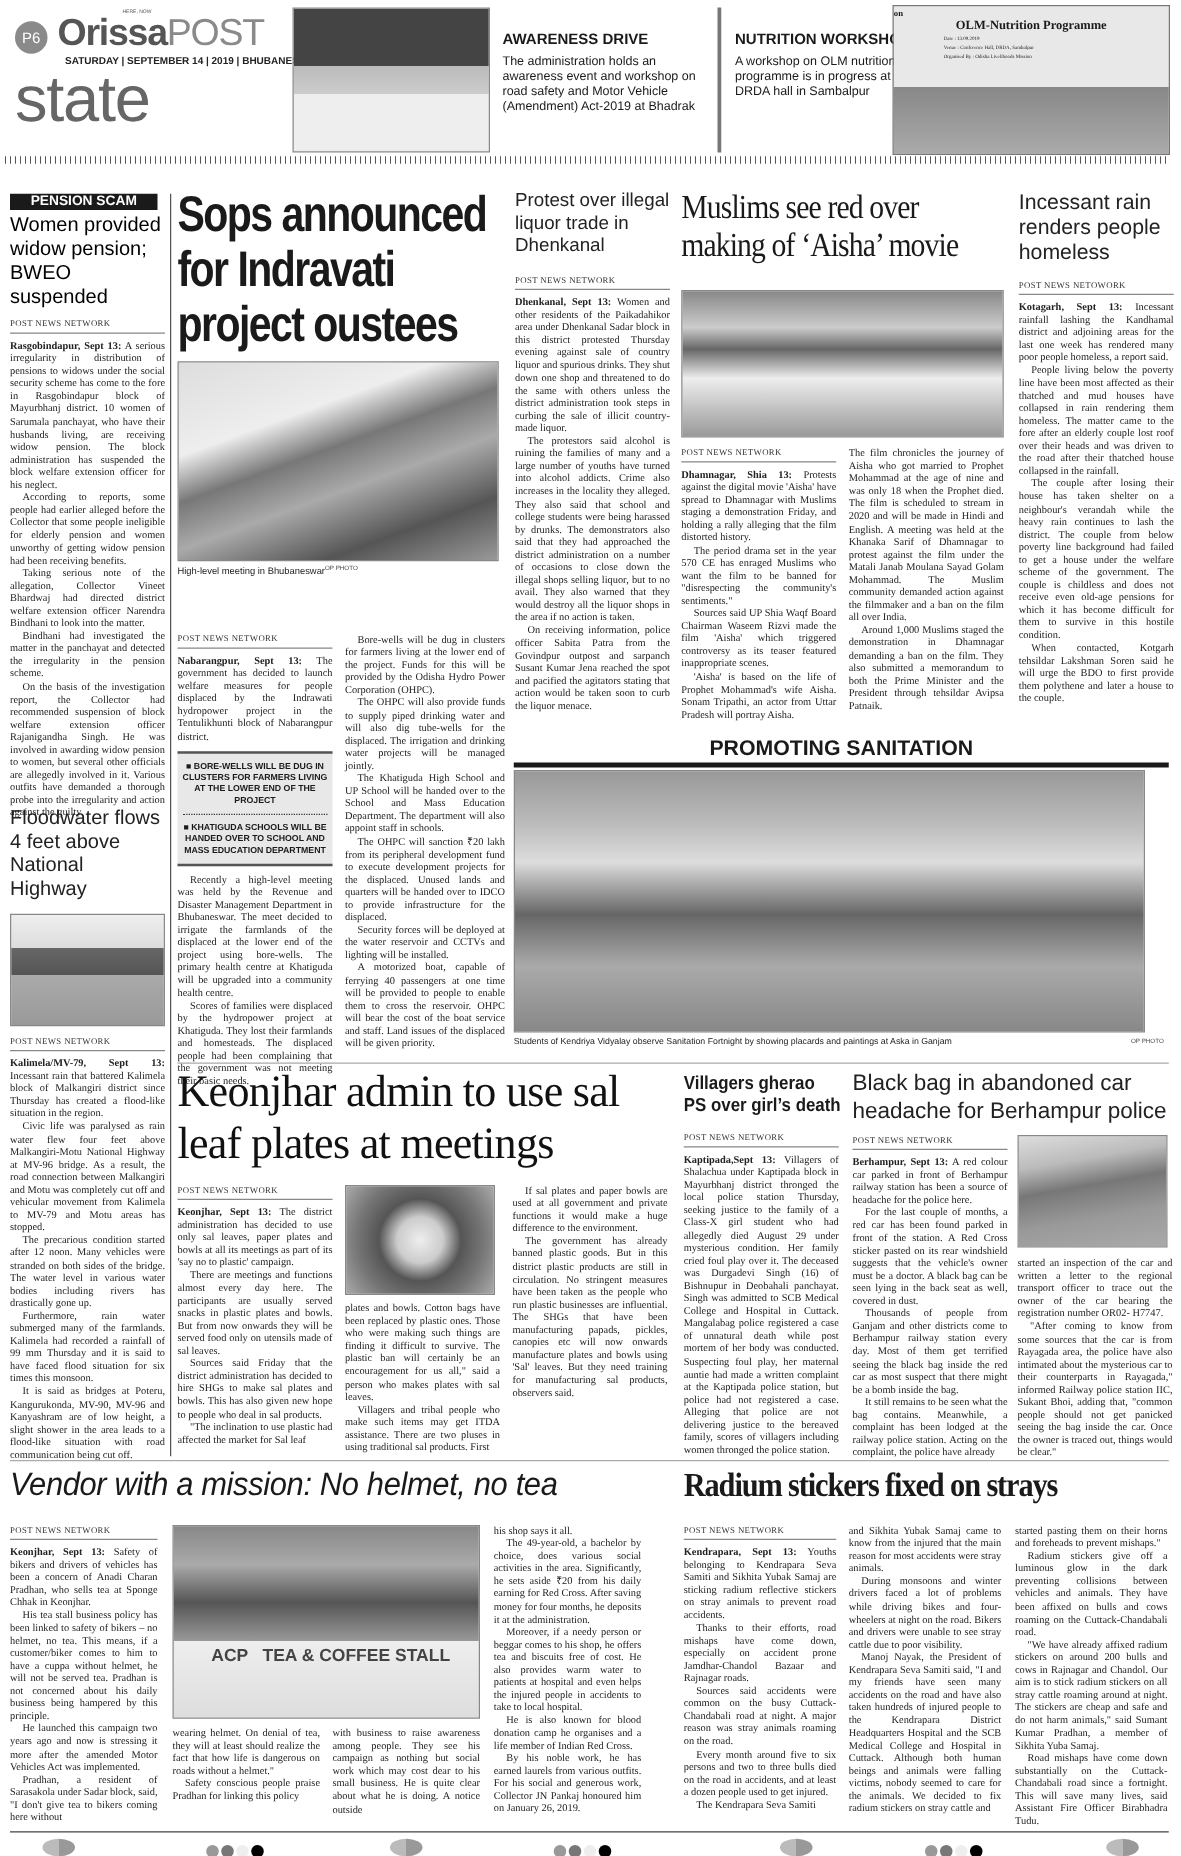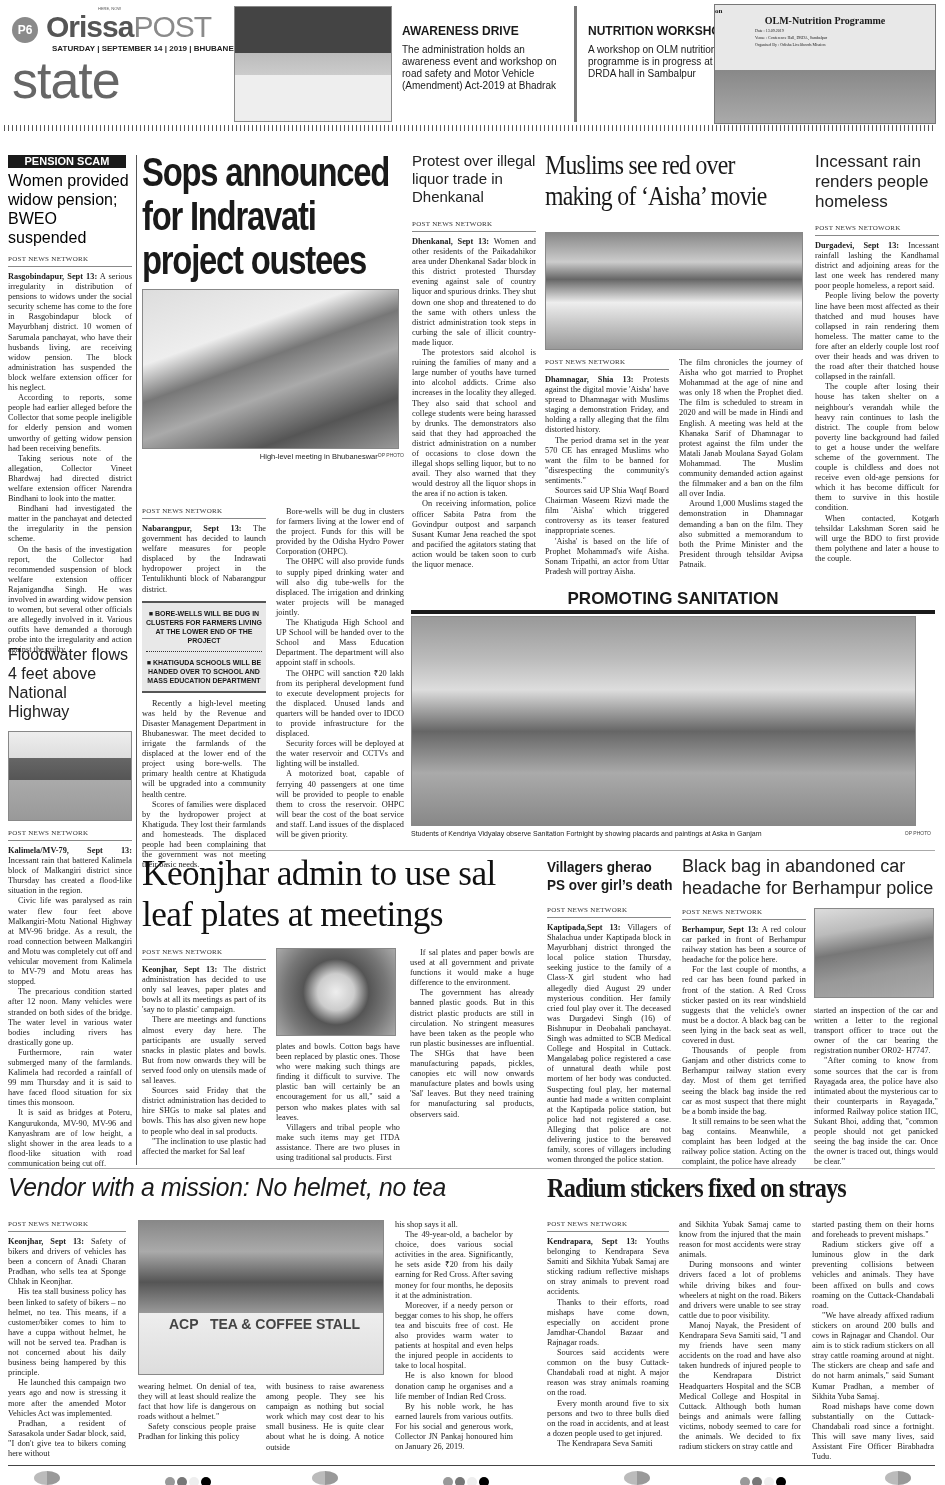--- a/index.html
+++ b/index.html
@@ -17,21 +17,21 @@
 .vline{position:absolute;width:1px;background:#555}
 .hline{position:absolute;height:1px;background:#555}
 .dashbar{position:absolute;height:6px;background:repeating-linear-gradient(90deg,#555 0 1px,#fff 1px 4px)}
 .dot{display:inline-block;width:10px;height:10px;border-radius:50%;margin-right:2px}
 .oval{position:absolute;width:26px;height:14px;border-radius:50%;background:linear-gradient(90deg,#bbb 50%,#999 50%)}
 </style>
 </head>
 <body>
 
 <div class="abs" style="left:8px;top:6px;width:225px;height:110px">
-  <div class="abs sans" style="left:4px;top:11px;width:26px;height:26px;border-radius:50%;background:#8a8a8a;color:#fff;font-size:12px;font-weight:bold;text-align:center;line-height:26px">P6</div>
+  <div class="abs sans" style="left:4px;top:11px;width:26px;height:26px;border-radius:50%;background:#8a8a8a;color:#fff;font-size:12px;font-weight:normal;text-align:center;line-height:26px">P6</div>
   <div class="abs sans" style="left:38px;top:4px;font-size:30px;font-weight:bold;letter-spacing:-1px;color:#6a6a6a;line-height:34px">
     <span style="color:#555">Orissa</span><span style="color:#8a8a8a;font-weight:normal">POST</span>
   </div>
   <div class="abs sans" style="left:90px;top:0;font-size:4px;color:#555">HERE, NOW</div>
   <div class="abs sans" style="left:44px;top:38px;font-size:8px;font-weight:bold;color:#222;white-space:nowrap">SATURDAY | SEPTEMBER 14 | 2019 | BHUBANESWAR</div>
   <div class="abs sans" style="left:4px;top:44px;font-size:52px;font-weight:normal;color:#666;letter-spacing:-1px;line-height:60px">state</div>
 </div>
 
 <div class="abs photo" style="left:234px;top:6px;width:158px;height:116px;background:linear-gradient(180deg,#444 0,#444 40%,#bbb 40%,#ccc 60%,#eee 60%)"></div>
 
@@ -78,21 +78,21 @@
     <p>Furthermore, rain water submerged many of the farmlands. Kalimela had recorded a rainfall of 99 mm Thursday and it is said to have faced flood situation for six times this monsoon.</p>
     <p>It is said as bridges at Poteru, Kangurukonda, MV-90, MV-96 and Kanyashram are of low height, a slight shower in the area leads to a flood-like situation with road communication being cut off.</p>
   </div>
 </div>
 
 <div class="vline" style="left:136px;top:155px;height:1010px"></div>
 
 <div class="abs" style="left:142px;top:150px;width:262px">
   <div class="sans" style="font-size:40px;font-weight:bold;line-height:44px;letter-spacing:-1.5px;transform:scaleX(.82);transform-origin:left top;width:320px;height:135px">Sops announced for Indravati project oustees</div>
   <div class="photo" style="width:257px;height:160px;margin-top:4px;background:linear-gradient(160deg,#ddd 0,#eee 30%,#777 45%,#aaa 60%,#555 80%,#999)"></div>
-  <div style="display:flex;justify-content:flex-end;margin-top:3px">
+  <div style="display:flex;justify-content:flex-start;margin-top:3px">
     <span class="caption">High-level meeting in Bhubaneswar</span>
     <span class="credit">OP PHOTO</span>
   </div>
 </div>
 <div class="abs" style="left:142px;top:507px;width:124px">
   <div class="pnn">POST NEWS NETWORK</div>
   <div class="body">
     <p class="first"><b>Nabarangpur, Sept 13:</b> <span>The government has decided to launch welfare measures for people displaced by the Indrawati hydropower project in the Tentulikhunti block of Nabarangpur district.</span></p>
   </div>
   <div style="background:#e8e8e8;border-top:2px solid #555;border-bottom:2px solid #555;padding:6px 4px;margin:6px 0">
@@ -138,21 +138,21 @@
 </div>
 <div class="abs body" style="left:679px;top:358px;width:124px">
   <p class="first">The film chronicles the journey of Aisha who got married to Prophet Mohammad at the age of nine and was only 18 when the Prophet died. The film is scheduled to stream in 2020 and will be made in Hindi and English. A meeting was held at the Khanaka Sarif of Dhamnagar to protest against the film under the Matali Janab Moulana Sayad Golam Mohammad. The Muslim community demanded action against the filmmaker and a ban on the film all over India.</p>
   <p>Around 1,000 Muslims staged the demonstration in Dhamnagar demanding a ban on the film. They also submitted a memorandum to both the Prime Minister and the President through tehsildar Avipsa Patnaik.</p>
 </div>
 
 <div class="abs" style="left:815px;top:152px;width:124px">
   <div class="sans" style="font-size:17px;line-height:20px;margin-bottom:12px;color:#222">Incessant rain renders people homeless</div>
   <div class="pnn">POST NEWS NETOWORK</div>
   <div class="body">
-    <p class="first"><b>Durgadevi, Sept 13:</b> <span>Incessant rainfall lashing the Kandhamal district and adjoining areas for the last one week has rendered many poor people homeless, a report said.</span></p>
+    <p class="first"><b>Kotagarh, Sept 13:</b> <span>Incessant rainfall lashing the Kandhamal district and adjoining areas for the last one week has rendered many poor people homeless, a report said.</span></p>
     <p>People living below the poverty line have been most affected as their thatched and mud houses have collapsed in rain rendering them homeless. The matter came to the fore after an elderly couple lost roof over their heads and was driven to the road after their thatched house collapsed in the rainfall.</p>
     <p>The couple after losing their house has taken shelter on a neighbour's verandah while the heavy rain continues to lash the district. The couple from below poverty line background had failed to get a house under the welfare scheme of the government. The couple is childless and does not receive even old-age pensions for which it has become difficult for them to survive in this hostile condition.</p>
     <p>When contacted, Kotgarh tehsildar Lakshman Soren said he will urge the BDO to first provide them polythene and later a house to the couple.</p>
   </div>
 </div>
 
 <div class="abs" style="left:411px;top:588px;width:524px">
   <div class="sans" style="font-size:17px;font-weight:bold;text-align:center;line-height:22px;border-bottom:4px solid #1a1a1a">PROMOTING SANITATION</div>
   <div class="photo" style="width:505px;height:210px;margin-top:2px;background:linear-gradient(180deg,#999 0,#bbb 20%,#ddd 35%,#666 55%,#aaa 75%,#888 100%)"></div>
   <div style="display:flex;justify-content:space-between;margin-top:4px;width:520px">
@@ -246,21 +246,21 @@
   <p>He is also known for blood donation camp he organises and a life member of Indian Red Cross.</p>
   <p>By his noble work, he has earned laurels from various outfits. For his social and generous work, Collector JN Pankaj honoured him on January 26, 2019.</p>
 </div>
 
 <div class="abs" style="left:547px;top:1170px;width:395px">
   <div style="font-size:27px;font-weight:bold;line-height:36px;letter-spacing:-1px;white-space:nowrap;transform:scaleX(.9);transform-origin:left top">Radium stickers fixed on strays</div>
 </div>
 <div class="abs" style="left:547px;top:1220px;width:122px">
   <div class="pnn">POST NEWS NETWORK</div>
   <div class="body">
-    <p class="first"><b>Kendrapara, Sept 13:</b> <span>Youths belonging to Kendrapara Seva Samiti and Sikhita Yubak Samaj are sticking radium reflective mishaps on stray animals to prevent road accidents.</span></p>
+    <p class="first"><b>Kendrapara, Sept 13:</b> <span>Youths belonging to Kendrapara Seva Samiti and Sikhita Yubak Samaj are sticking radium reflective stickers on stray animals to prevent road accidents.</span></p>
     <p>Thanks to their efforts, road mishaps have come down, especially on accident prone Jamdhar-Chandol Bazaar and Rajnagar roads.</p>
     <p>Sources said accidents were common on the busy Cuttack-Chandabali road at night. A major reason was stray animals roaming on the road.</p>
     <p>Every month around five to six persons and two to three bulls died on the road in accidents, and at least a dozen people used to get injured.</p>
     <p>The Kendrapara Seva Samiti</p>
   </div>
 </div>
 <div class="abs body" style="left:679px;top:1220px;width:122px">
   <p class="first">and Sikhita Yubak Samaj came to know from the injured that the main reason for most accidents were stray animals.</p>
   <p>During monsoons and winter drivers faced a lot of problems while driving bikes and four-wheelers at night on the road. Bikers and drivers were unable to see stray cattle due to poor visibility.</p>
   <p>Manoj Nayak, the President of Kendrapara Seva Samiti said, "I and my friends have seen many accidents on the road and have also taken hundreds of injured people to the Kendrapara District Headquarters Hospital and the SCB Medical College and Hospital in Cuttack. Although both human beings and animals were falling victims, nobody seemed to care for the animals. We decided to fix radium stickers on stray cattle and</p>

